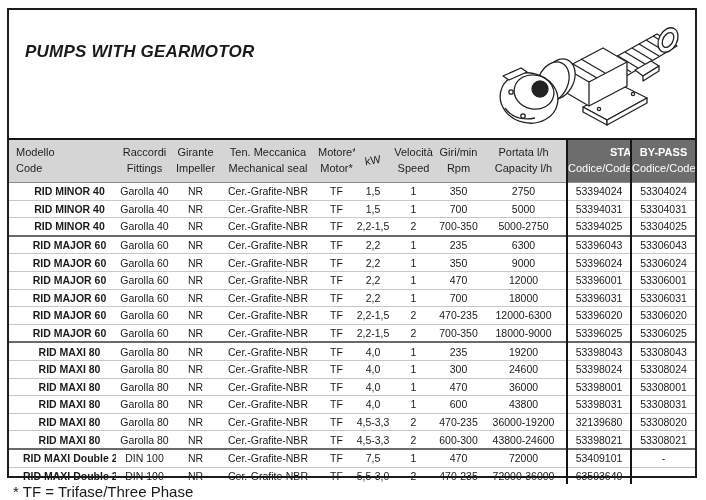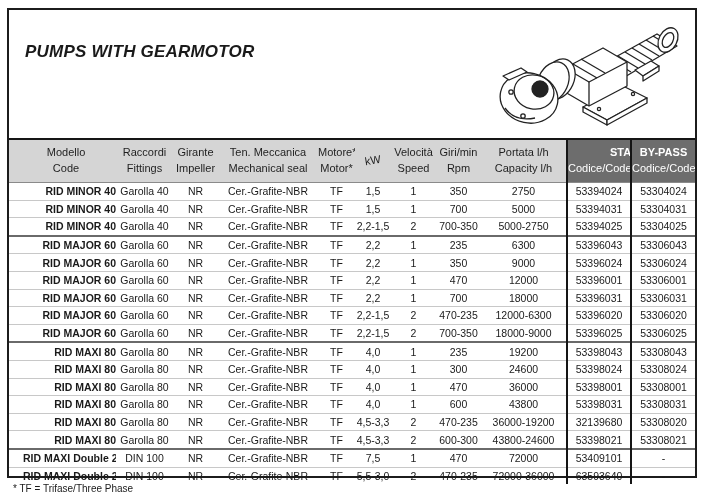--- a/index.html
+++ b/index.html
@@ -22,38 +22,38 @@
     width:100%;border-collapse:collapse;table-layout:fixed;
     border-top:2px solid #151515;font-size:10.5px;
   }
   table.spec th,table.spec td{padding:0;overflow:hidden;white-space:nowrap;}
 
   thead th{
     background:#d5d5d5;font-weight:normal;font-size:11px;color:#1f1f1f;
     height:42px;vertical-align:middle;text-align:center;line-height:1.45;
     border-bottom:1px solid #8a8a8a;
   }
-  thead th.col-model{text-align:center;padding-left:7px;}
+  thead th.col-model{text-align:left;padding-left:7px;}
   thead th.dark{background:#6d6d6d;color:#ffffff;}
   thead th .kw-tilt{display:inline-block;transform:rotate(-9deg);}
 
   tbody td{
     height:16.6px;text-align:center;border-bottom:1px solid #c8c8c8;
     color:#1a1a1a;
   }
-  tbody td.cell-model{text-align:right;font-weight:bold;padding-left:14px;font-size:10.5px;}
+  tbody td.cell-model{text-align:center;font-weight:bold;padding-left:14px;font-size:10.5px;}
   tbody tr.group-start td{border-top:2px solid #6a6a6a;}
   tbody tr:last-child td{border-bottom:none;}
 
   th.code-l,td.code-l{border-left:2px solid #151515;}
   th.code-m,td.code-m{border-left:2px solid #151515;}
   thead th.dark{border-left-color:#151515;}
 
   
-  .footnote{position:absolute;left:13px;top:483px;font-size:10px;color:#1a1a1a;}
+  .footnote{position:absolute;left:13px;top:483px;font-size:15px;color:#1a1a1a;}
 </style>
 </head>
 <body>
 
 <div class="page-frame">
 
   <div class="title-area">
     <div class="title-line l1">PUMPS WITH GEARMOTOR</div>
 
     <svg class="pump-art" viewBox="0 0 202 124" fill="none" stroke="#222222" stroke-width="1.3" stroke-linejoin="round">

